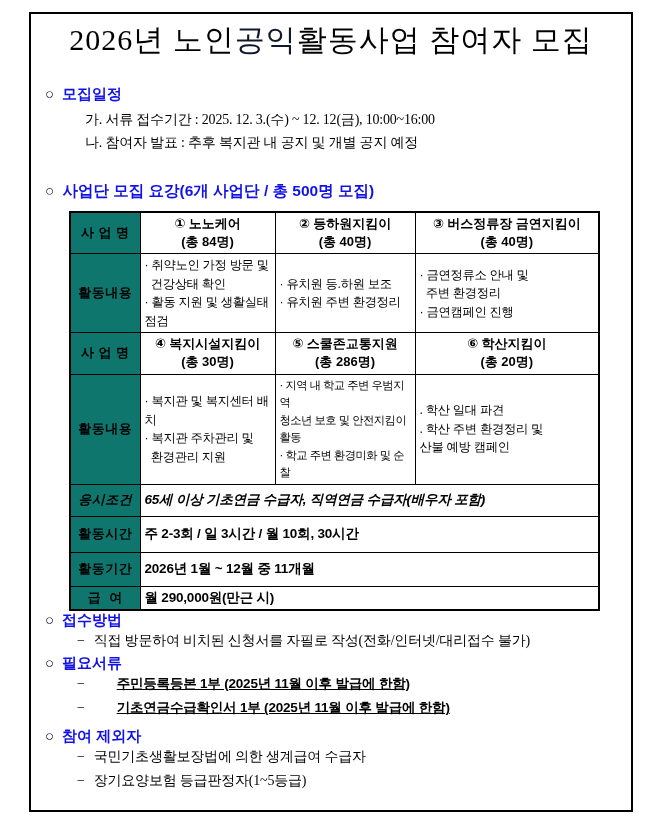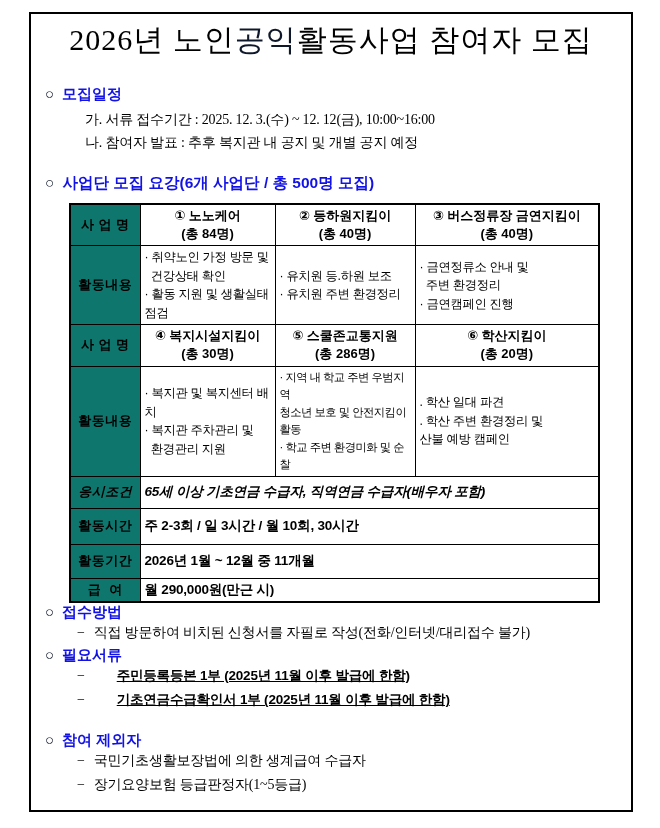--- a/index.html
+++ b/index.html
@@ -18,24 +18,24 @@
   }
   .blue{color:#0f172a;}
   .sec-head{
     font-family:"Liberation Sans","DejaVu Sans",sans-serif;
     font-weight:bold;font-size:15px;color:#1212e6;
     margin:0 0 0 14px;line-height:1.2;
   }
   .sec-head .circ{font-weight:normal;margin-right:8px;}
   .sec-head.big{font-size:15.5px;}
   .mt-schedule{margin-top:24px;}
-  .mt-recruit{margin-top:20px;}
+  .mt-recruit{margin-top:28px;}
   .mt-method{}
   .mt-docs{}
-  .mt-excluded{margin-top:18px;}
+  .mt-excluded{margin-top:6px;}
   .ga-item{
     margin-left:54px;font-size:14px;line-height:23px;letter-spacing:-0.2px;
   }
   .ga-wrap{margin-top:5px;}
   .dash-item{
     margin-left:46px;font-size:14px;line-height:24.5px;letter-spacing:-0.2px;
   }
   .dash-item .dash{margin-right:9px;}
   .dash-item.strong .txt{
     font-family:"Liberation Sans","DejaVu Sans",sans-serif;

